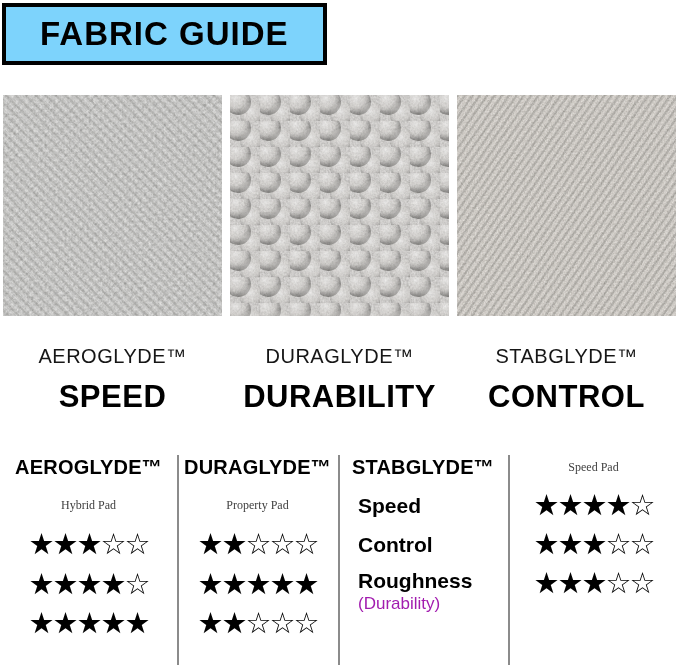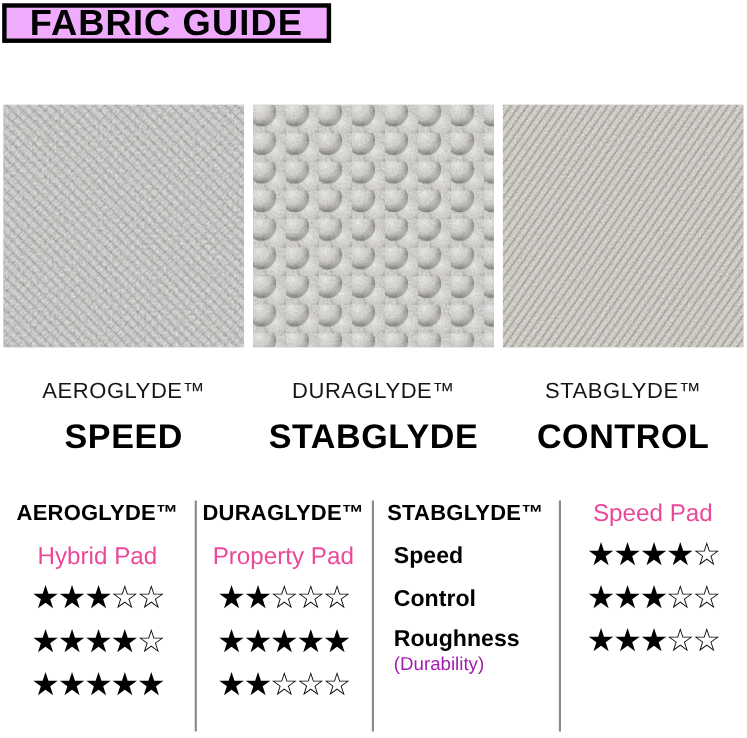--- a/index.html
+++ b/index.html
@@ -2,23 +2,23 @@
 <html><head>
 <meta charset="utf-8">
 <style>
   html,body { margin:0; padding:0; background:#ffffff; }
   .page {
     position:relative; width:679px; height:671px; background:#ffffff;
     font-family:"Liberation Sans", sans-serif; color:#000; overflow:hidden;
   }
   
   .header-box {
-    position:absolute; left:2px; top:3px; height:36px; box-sizing:border-box;
-    border:4px solid #000; display:flex; align-items:center; padding:0 21px;
-    background:#f0abfc;
+    position:absolute; left:2px; top:3px; height:62px; box-sizing:border-box;
+    border:4px solid #000; display:flex; align-items:center; padding:0 34px;
+    background:#7dd3fc;
   }
   .header-box span {
     font-size:33px; font-weight:bold; letter-spacing:1px; white-space:nowrap;
   }
   
   .card { position:absolute; top:95px; width:219px; text-align:center; }
   .card-1 { left:3px; } .card-2 { left:230px; } .card-3 { left:457px; }
   .swatch { width:219px; height:221px; overflow:hidden; }
   .swatch svg { display:block; width:100%; height:100%; }
   .fab-name { margin-top:30px; font-size:20px; line-height:20px; color:#161616; letter-spacing:0.5px; }
@@ -27,21 +27,21 @@
   .vline { position:absolute; top:455px; width:1.5px; height:210px; background:#8b8b8b; }
   .vline-1 { left:177px; } .vline-2 { left:338px; } .vline-3 { left:508px; }
   .ctable {
     position:absolute; left:0; top:448px; width:679px;
     display:grid; grid-template-columns:177px 161px 170px 171px;
     grid-template-rows:38px 39px 39px 40px 60px;
   }
   .cell { display:flex; align-items:center; justify-content:center; }
   .row-label { justify-content:flex-start; padding-left:20px; font-weight:bold; font-size:21px; box-sizing:border-box; }
   .col-head { font-weight:bold; font-size:20px; letter-spacing:0.2px; }
-  .type-cell { font-size:22px; color:#ec4899; }
+  .type-cell { font-size:12px; color:#404040;font-family:Liberation Serif, serif; }
   .stars { font-size:29px; letter-spacing:-2px; line-height:29px; white-space:nowrap; }
   .rough-cell { flex-direction:column; align-items:flex-start; justify-content:flex-start; padding-top:5px; box-sizing:border-box; }
   .rough-note { font-size:17px; font-weight:normal; color:#a21caf; margin-top:1px; }
 </style>
 </head>
 <body>
 
 <div class="page">
 
   <div class="header-box">
@@ -104,21 +104,21 @@
             <circle cx="8" cy="7" r="13" fill="url(#bubbleB)"></circle>
             <circle cx="23" cy="20" r="13" fill="url(#bubbleB)"></circle>
           </pattern>
         </defs>
         <rect width="219" height="221" fill="#a9a6a1"></rect>
         <rect width="219" height="221" filter="url(#noiseB)" opacity="0.85"></rect>
         <rect width="219" height="221" fill="url(#bubblesB)"></rect>
       </svg>
     </div>
     <div class="fab-name">DURAGLYDE™</div>
-    <div class="fab-attr">STABGLYDE</div>
+    <div class="fab-attr">DURABILITY</div>
   </div>
 
   <div class="card card-3">
     <div class="swatch">
       <svg viewBox="0 0 219 221" preserveAspectRatio="none">
         <defs>
           <filter id="noiseC" x="0%" y="0%" width="100%" height="100%">
             <feTurbulence type="fractalNoise" baseFrequency="0.7 0.55" numOctaves="4" seed="37" stitchTiles="stitch"></feTurbulence>
             <feColorMatrix type="saturate" values="0"></feColorMatrix>
             <feComponentTransfer>

